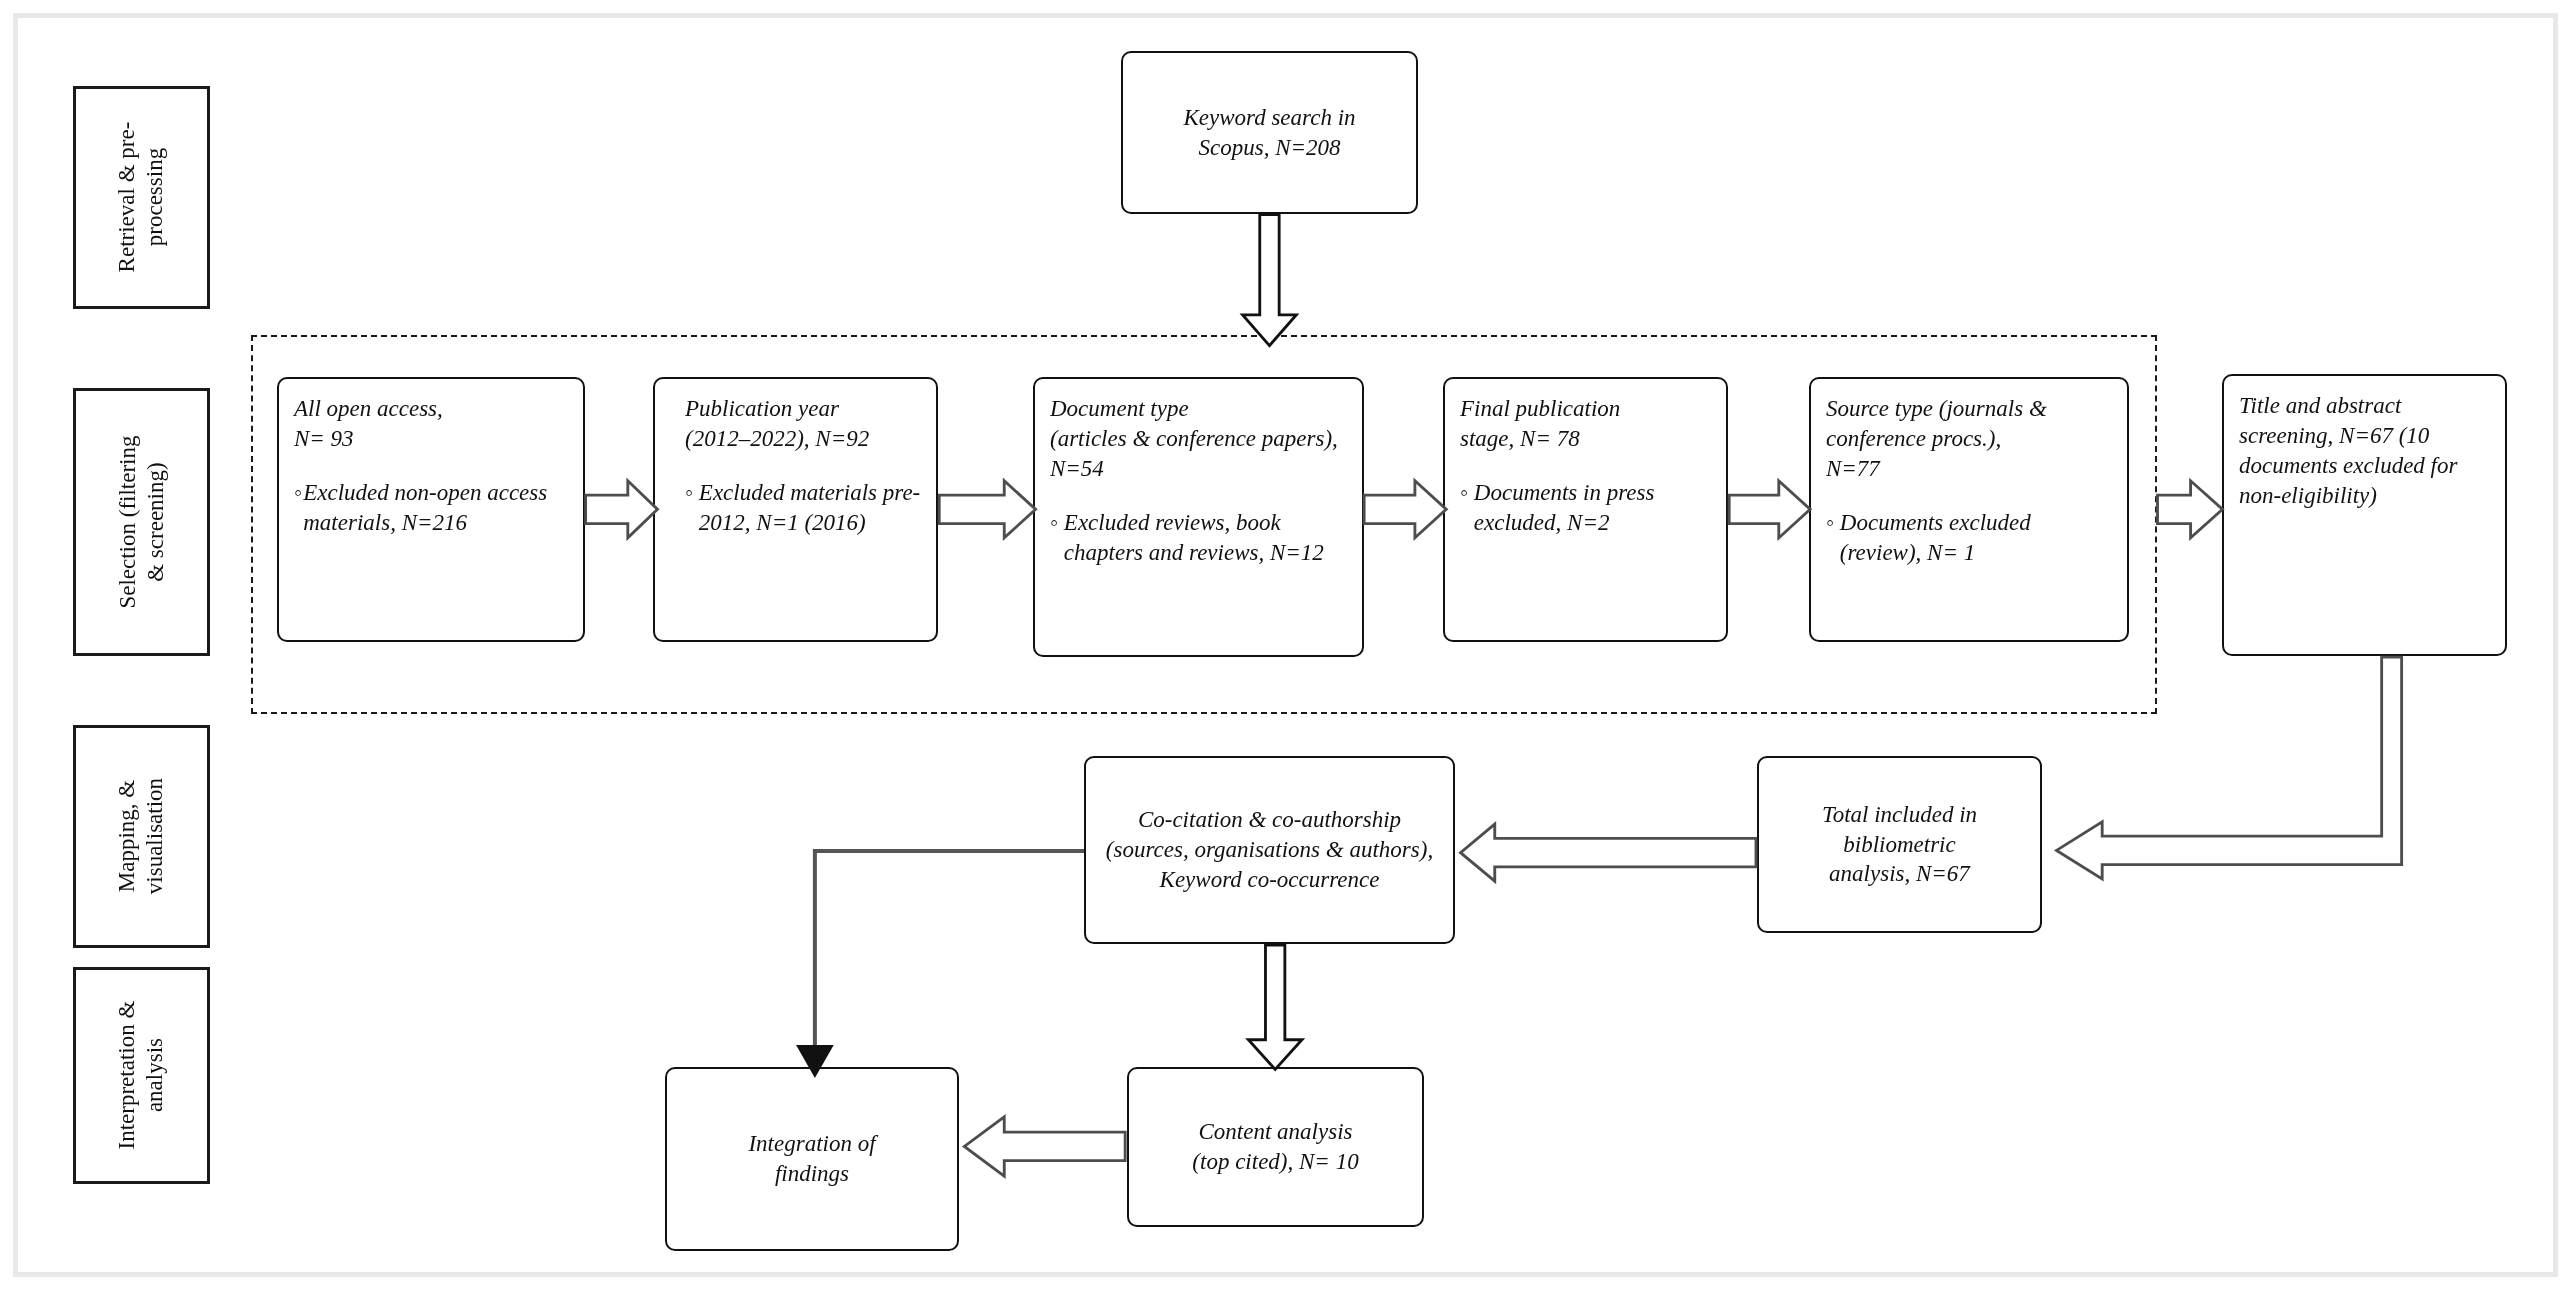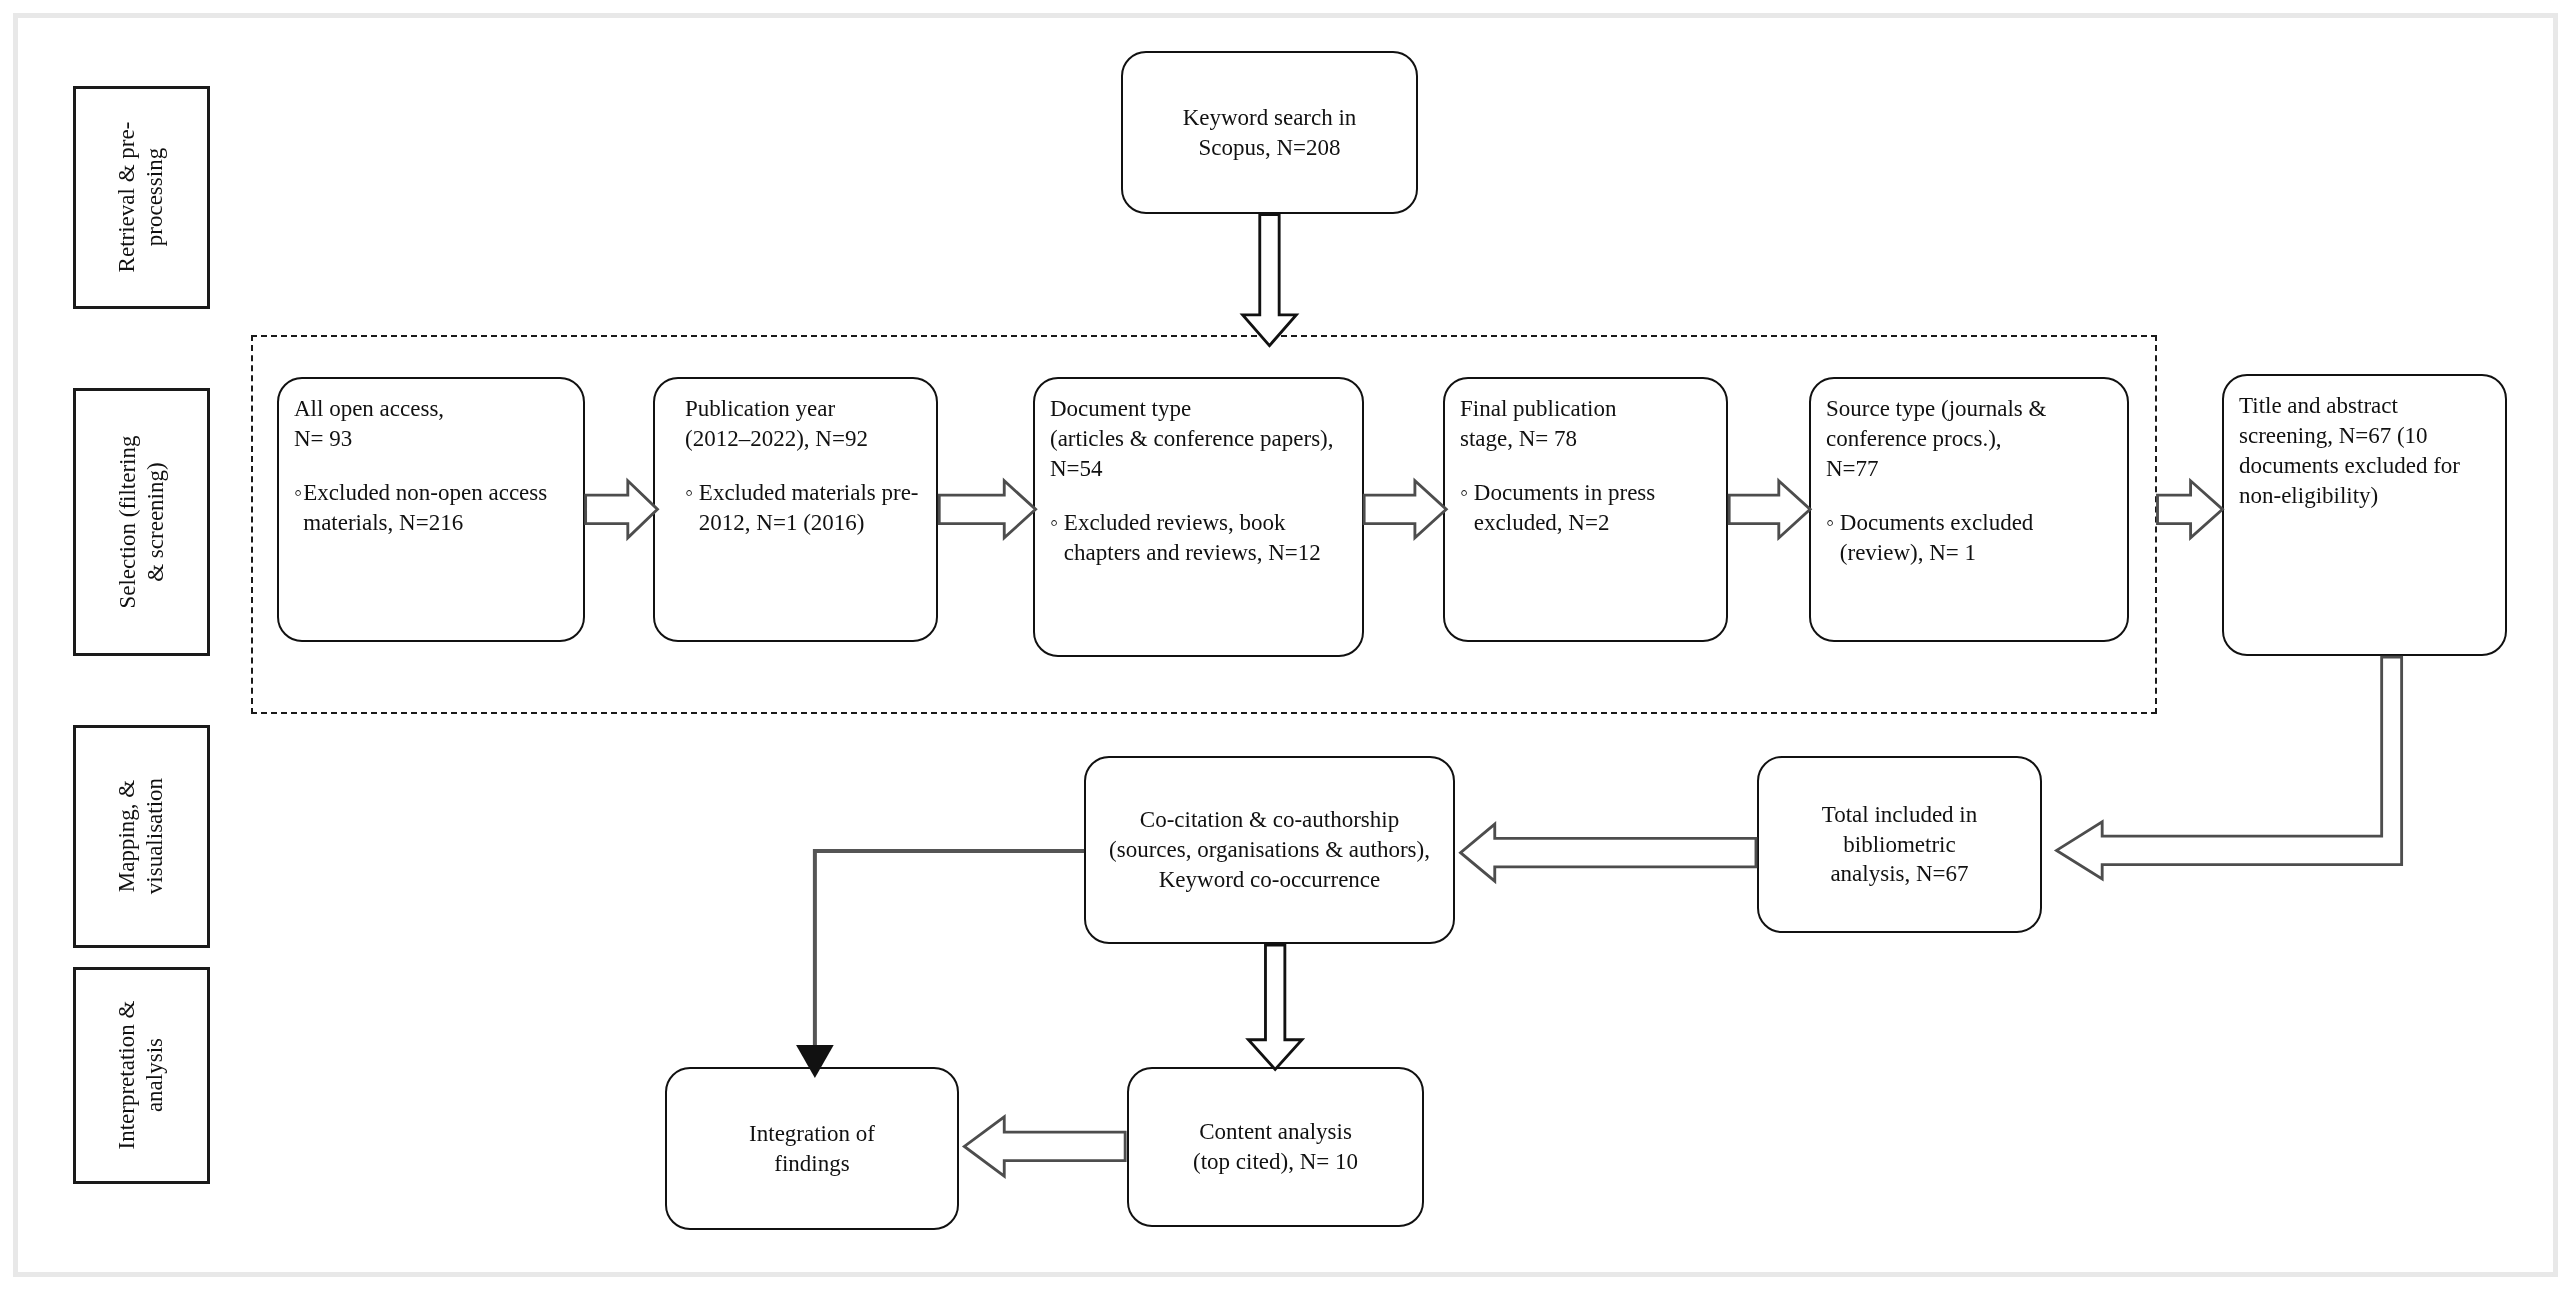--- a/index.html
+++ b/index.html
@@ -46,24 +46,25 @@
     transform:rotate(-90deg);
     white-space:nowrap;
     text-align:center;
     font-size:23px;
     line-height:1.22;
   }
   
   .node{
     position:absolute;
     border:2.3px solid #111111;
-    border-radius:25px;
+    border-radius:10px;
     box-sizing:border-box;
     background:#ffffff;
     padding:15px 15px;
+    font-style:italic;
   }
   .node .title{
     font-size:23px;
     line-height:1.30;
   }
   .node .bullet{
     font-size:23px;
     line-height:1.30;
     margin-top:24px;
     display:flex;
@@ -195,21 +196,21 @@
       Total included in<br>bibliometric<br>analysis, N=67
     </div>
   </div>
 
   <div class="node center" style="left:1127px;top:1067px;width:297px;height:160px;">
     <div class="title" style="text-align:center;">
       Content analysis<br>(top cited), N= 10
     </div>
   </div>
 
-  <div class="node center" style="left:665px;top:1067px;width:294px;height:163px;">
+  <div class="node center" style="left:665px;top:1067px;width:294px;height:184px;">
     <div class="title" style="text-align:center;">
       Integration of<br>findings
     </div>
   </div>
 
   <svg class="wires" viewBox="0 0 4515 2267" xmlns="http://www.w3.org/2000/svg">
 
     <g>
       <path d="M2208,376 L2208,552 L2178,552 L2225,606 L2272,552 L2242,552 L2242,376 Z" fill="#ffffff" stroke="#111111" stroke-width="5"></path>
     </g>

